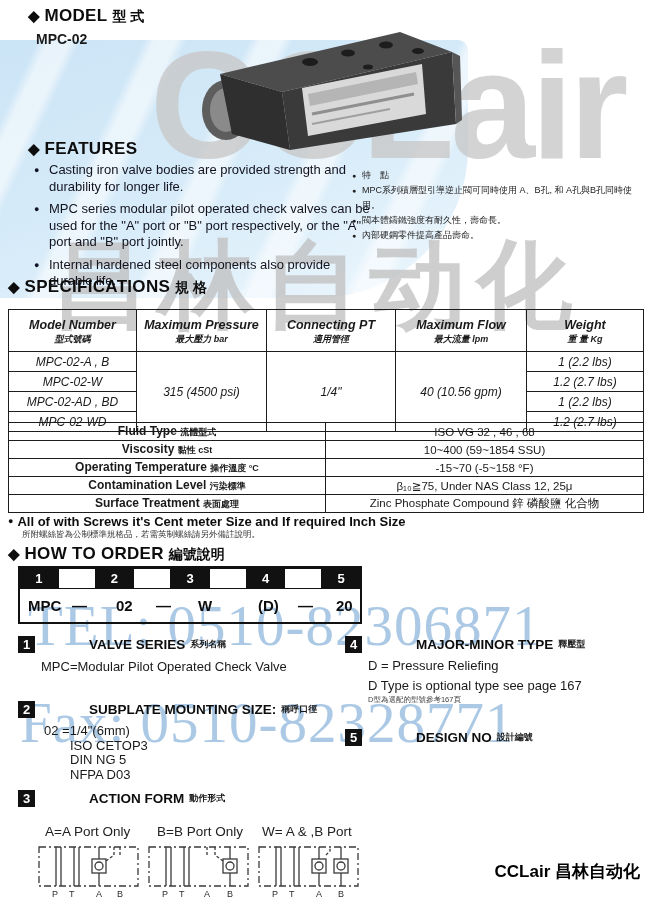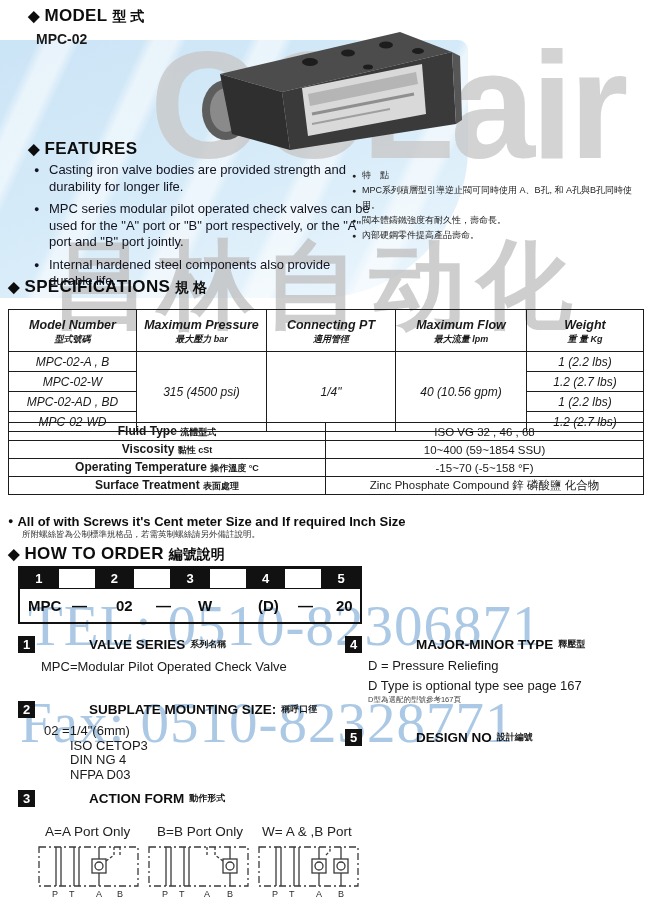--- a/index.html
+++ b/index.html
@@ -208,20 +208,25 @@
     </tr>
     <tr style="height:18px;">
       <td class="speclab">
         <span>Viscosity</span> <span class="cns">黏性  cSt</span></td>
       <td class="specval">10~400 (59~1854 SSU)</td>
     </tr>
     <tr style="height:18px;">
       <td class="speclab">
         <span>Operating Temperature</span> <span class="cns">操作溫度  °C</span></td>
       <td class="specval">-15~70 (-5~158 °F)</td>
+    </tr>
+    <tr style="height:18px;">
+      <td class="speclab">
+        <span>Contamination Level</span> <span class="cns">污染標準</span></td>
+      <td class="specval">β₁₀≧75, Under NAS Class 12, 25μ</td>
     </tr>
     <tr style="height:18px;">
       <td class="speclab">
         <span>Surface Treatment</span> <span class="cns">表面處理</span></td>
       <td class="specval">Zinc Phosphate Compound  鋅 磷酸鹽 化合物</td>
     </tr>
   </tbody>
     </table>
 
   <div id="note-en" class="abs z2" style="left:8px;top:514px;">All of with Screws it's Cent meter Size and If required Inch Size</div>
@@ -265,21 +270,21 @@
   <div class="abs body13 z2" style="left:41px;top:659px;">MPC=Modular Pilot Operated Check Valve</div>
 
   <div class="abs sec-title z2" style="left:18px;top:701px;">
     <span class="numbox">2</span>
     <span class="t">SUBPLATE MOUNTING SIZE:</span>
     <span class="tcn">稱呼口徑</span>
   </div>
   <div class="abs body13 z2" style="left:44px;top:724px;line-height:14.5px;">
     <div>02 =1/4"(6mm)</div>
     <div style="padding-left:26px;">ISO CETOP3</div>
-    <div style="padding-left:26px;">DIN NG 4</div>
+    <div style="padding-left:26px;">DIN NG 5</div>
     <div style="padding-left:26px;">NFPA D03</div>
   </div>
 
   <div class="abs sec-title z2" style="left:345px;top:636px;">
     <span class="numbox">4</span>
     <span class="t">MAJOR-MINOR TYPE</span>
     <span class="tcn">釋壓型</span>
   </div>
   <div class="abs body13 z2" style="left:368px;top:658px;">D = Pressure Reliefing</div>
   <div class="abs body13 z2" style="left:368px;top:678px;">D Type is optional type see page 167</div>
@@ -369,14 +374,15 @@
       </g>
       <g font-family="Liberation Sans, sans-serif" font-size="9" fill="#2c2c2c">
         <text x="16" y="54">P</text>
         <text x="33" y="54">T</text>
         <text x="60" y="54">A</text>
         <text x="82" y="54">B</text>
       </g>
     </svg>
   </div>
 
+  <div id="footer-brand" class="abs z2">CCLair 昌林自动化</div>
 
 </div>
 
 </body></html>

